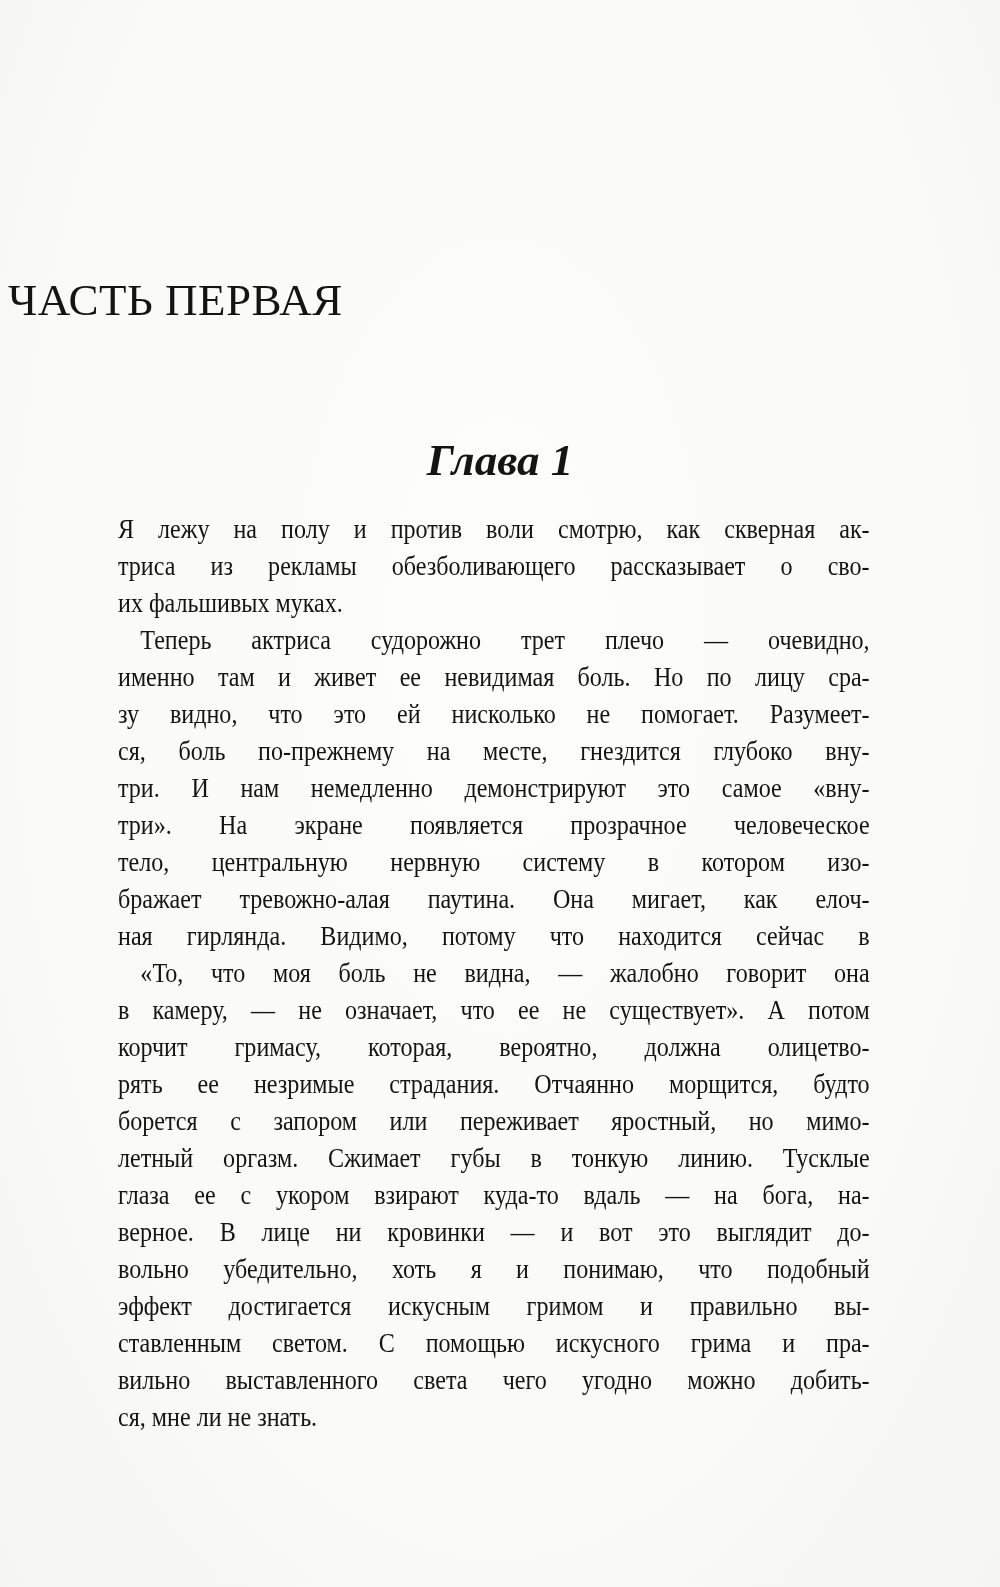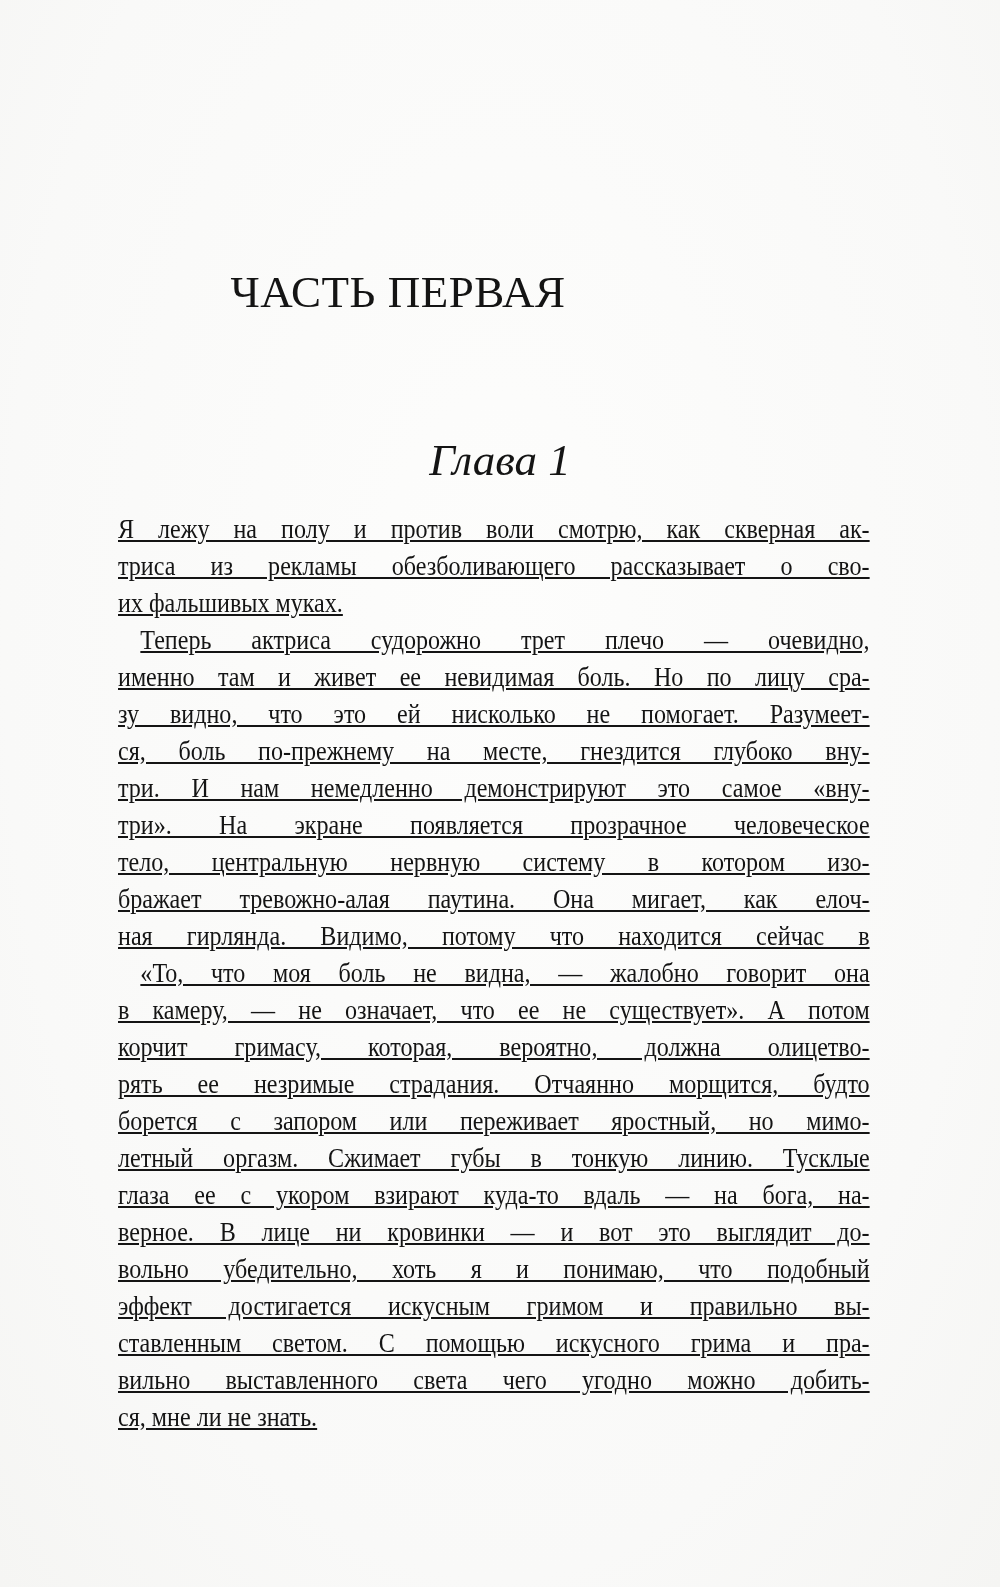--- a/index.html
+++ b/index.html
@@ -22,45 +22,44 @@
       width: 1000px;
       height: 1587px;
       background:
         radial-gradient(ellipse at 50% 40%, #fdfdfc 0%, #f9f9f8 70%, #f5f5f3 100%);
     }
     .part-title {
       position: absolute;
       left: 0;
       width: 796px;
       top: 262px;
-      text-align: center;
+      text-align: left;
       font-size: 45px;
       letter-spacing: 0.5px;
       font-weight: normal;
-      margin: 0;
+      margin: 8px;
       line-height: 60px;
     }
     .chapter-title {
       position: absolute;
       left: 0;
       width: 1000px;
       top: 430px;
       text-align: center;
       font-size: 45px;
       font-style: italic;
-      font-weight: normal;
+      font-weight: bold;
       margin: 0;
       line-height: 60px;
     }
     .body-text {
       position: absolute;
       left: 118px;
       top: 510px;
       width: 752px;
-      text-decoration: underline;
     }
     .line {
       display: block;
       height: 37px;
       line-height: 37px;
       font-size: 28px;
       white-space: nowrap;
       text-align: justify;
       text-align-last: justify;
       transform: scaleX(0.86);

